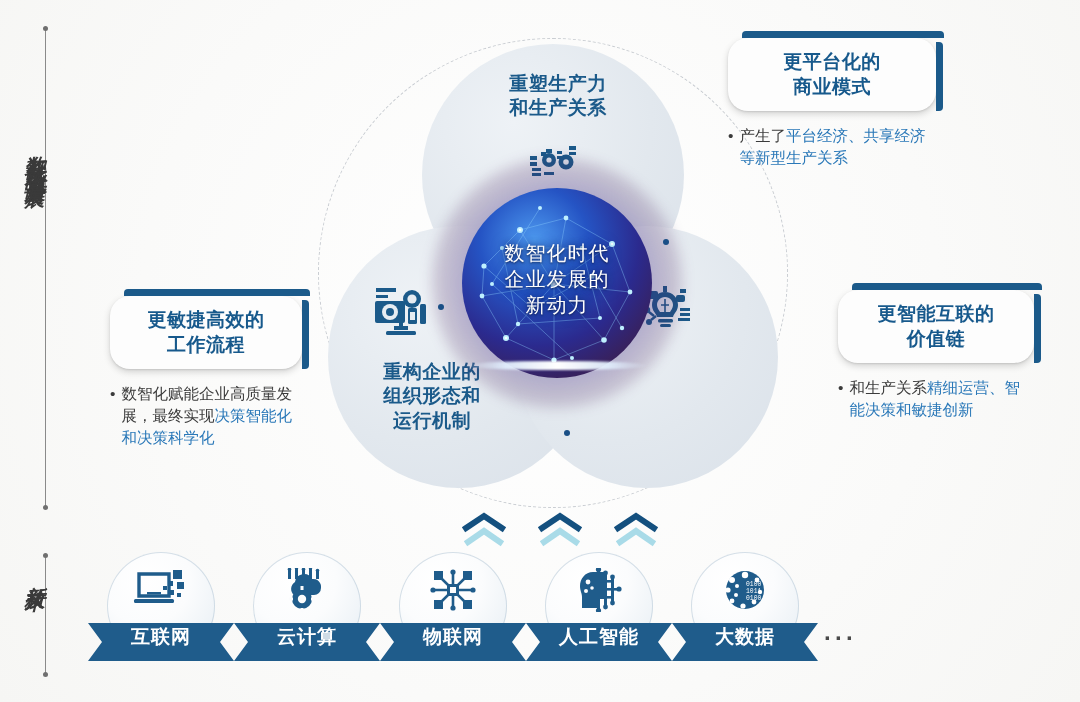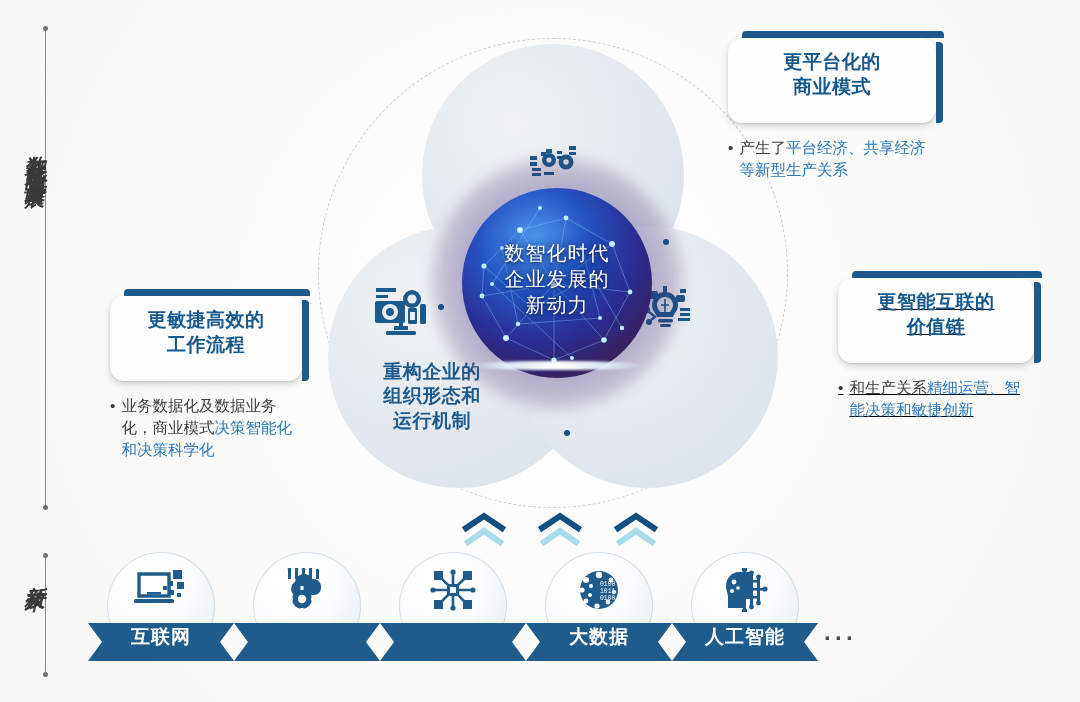--- a/index.html
+++ b/index.html
@@ -171,23 +171,23 @@
     background: #1a4f86;
     z-index: 9;
   }
 
   
   .callout { position: absolute; }
 
   .callout-box {
     position: relative;
     background: #fdfdfd;
-    border-radius: 14px;
+    border-radius: 20px;
     box-shadow: 0 3px 7px rgba(0,0,0,0.16), 0 1px 2px rgba(0,0,0,0.10);
-    padding: 12px 14px 24px 14px;
+    padding: 12px 14px 12px 14px;
   }
   
   .callout-box::before {
     content: "";
     position: absolute;
     left: 14px; top: -7px;
     height: 7px;
     width: calc(100% - 6px);
     background: #1b5a8a;
     border-radius: 4px 4px 0 0;
@@ -222,21 +222,21 @@
     font-size: 15.5px;
     line-height: 1.42;
     color: #3b3b3b;
   }
   .callout-bullet { color: #3b3b3b; flex: 0 0 auto; line-height: 1.42; }
   .callout-text { flex: 1 1 auto; }
   .hl { color: #2a78b8; }
 
   #callout-platform { left: 728px; top: 38px;  width: 208px; }
   #callout-workflow { left: 110px; top: 296px; width: 192px; }
-  #callout-value    { left: 838px; top: 278px; width: 196px; text-decoration: underline; }
+  #callout-value    { left: 838px; top: 290px; width: 196px; }
 
   
   .chevrons {
     position: absolute;
     left: 460px; top: 512px;
     width: 200px; height: 40px;
     display: flex;
     justify-content: space-between;
   }
 
@@ -377,20 +377,22 @@
           <path d="M13 26 l5 4" stroke="#1b5a8a" stroke-width="2.4"></path>
           <path d="M15 34 l5 -4" stroke="#1b5a8a" stroke-width="2.4"></path>
           <path d="M38 14 l7 -2" stroke="#1b5a8a" stroke-width="2.4"></path>
           <rect x="44" y="3" width="6" height="4"></rect>
         </g>
         <path d="M29 11 c-5 0 -8 4 -8 8 0 3 2 5 3 7 l10 0 c1 -2 3 -4 3 -7 0 -4 -3 -8 -8 -8 z" fill="#e6ecf2"></path>
         <path d="M29 13 l0 13 M25 19 l8 0" stroke="#1b5a8a" stroke-width="1.6" fill="none"></path>
       </svg>
     </div>
 
+    <div class="venn-label" id="label-top">重塑生产力
+和生产关系</div>
     <div class="venn-label" id="label-left">重构企业的
 组织形态和
 运行机制</div>
   </div>
 
   <div class="orbit-dot" style="left:438px; top:304px;"></div>
   <div class="orbit-dot" style="left:663px; top:239px;"></div>
   <div class="orbit-dot" style="left:564px; top:430px;"></div>
 
   <div class="sphere">
@@ -454,21 +456,21 @@
     </div>
   </div>
 
   <div class="callout" id="callout-workflow">
     <div class="callout-box">
       <div class="callout-title">更敏捷高效的
 工作流程</div>
     </div>
     <div class="callout-body">
       <span class="callout-bullet">•</span>
-      <span class="callout-text"><span>业务数据化及数据业务化，商业模式</span><span class="hl">决策智能化和决策科学化</span></span>
+      <span class="callout-text"><span>数智化赋能企业高质量发展，最终实现</span><span class="hl">决策智能化和决策科学化</span></span>
     </div>
   </div>
 
   <div class="callout" id="callout-value">
     <div class="callout-box">
       <div class="callout-title">更智能互联的
 价值链</div>
     </div>
     <div class="callout-body">
       <span class="callout-bullet">•</span>
@@ -539,20 +541,21 @@
             <rect x="19.5" y="18" width="3" height="4"></rect>
               <rect x="19.5" y="40" width="3" height="4"></rect>
             <rect x="8" y="29.5" width="4" height="3"></rect>
               <rect x="30" y="29.5" width="4" height="3"></rect>
           </g>
         </svg>
       </div>
       <svg class="ribbon" viewBox="0 0 146 38" preserveAspectRatio="none">
         <path d="M0 0 L146 0 L132 19 L146 38 L0 38 L14 19 Z" fill="#1f5c8b"></path>
       </svg>
+      <div class="ribbon-label">云计算</div>
     </div>
 
     <div class="tech-item">
       <div class="tech-bubble"></div>
       <div class="tech-icon">
         <svg width="48" height="44" viewBox="0 0 48 44">
           <g stroke="#1f5c8b" stroke-width="2.6" fill="none">
             <path d="M10 8 L24 22 L38 8"></path>
             <path d="M10 36 L24 22 L38 36"></path>
             <path d="M6 22 L42 22"></path>
@@ -568,48 +571,21 @@
               <circle cx="24" cy="40" r="2.6"></circle>
             <circle cx="4" cy="22" r="2.6"></circle>
               <circle cx="44" cy="22" r="2.6"></circle>
           </g>
           <rect x="21" y="19" width="6" height="6" fill="#fbfcfd"></rect>
         </svg>
       </div>
       <svg class="ribbon" viewBox="0 0 146 38" preserveAspectRatio="none">
         <path d="M0 0 L146 0 L132 19 L146 38 L0 38 L14 19 Z" fill="#1f5c8b"></path>
       </svg>
-    </div>
-
-    <div class="tech-item">
-      <div class="tech-bubble"></div>
-      <div class="tech-icon">
-        <svg width="48" height="44" viewBox="0 0 48 44">
-          <circle cx="24" cy="22" r="19" fill="#1f5c8b"></circle>
-          <g fill="#ffffff">
-            <circle cx="24" cy="7" r="3.2"></circle>
-              <circle cx="36" cy="12" r="2.4"></circle>
-            <circle cx="39" cy="24" r="2.2"></circle>
-              <circle cx="33" cy="34" r="2.4"></circle>
-            <circle cx="22" cy="38" r="2.6"></circle>
-              <circle cx="11" cy="33" r="2.4"></circle>
-            <circle cx="7" cy="22" r="2.6"></circle>
-              <circle cx="11" cy="12" r="3"></circle>
-            <circle cx="16" cy="18" r="2"></circle>
-              <circle cx="15" cy="27" r="2"></circle>
-          </g>
-          <text x="25" y="18" fill="#ffffff" font-size="6.4" font-family="'Liberation Mono','DejaVu Sans Mono',monospace">0100</text>
-          <text x="25" y="25" fill="#ffffff" font-size="6.4" font-family="'Liberation Mono','DejaVu Sans Mono',monospace">1011</text>
-          <text x="25" y="32" fill="#ffffff" font-size="6.4" font-family="'Liberation Mono','DejaVu Sans Mono',monospace">0100</text>
-        </svg>
-      </div>
-      <svg class="ribbon" viewBox="0 0 146 38" preserveAspectRatio="none">
-        <path d="M0 0 L146 0 L132 19 L146 38 L0 38 L14 19 Z" fill="#1f5c8b"></path>
-      </svg>
-      <div class="ribbon-label">大数据</div>
+      <div class="ribbon-label">物联网</div>
     </div>
 
     <div class="tech-item">
       <div class="tech-bubble"></div>
       <div class="tech-icon">
         <svg width="52" height="44" viewBox="0 0 52 44">
           <g fill="#1f5c8b">
             <path d="M20 4 c-8 0 -13 7 -13 14 0 5 2 7 2 11 l0 11 l16 0 l0 -9 l6 0 l0 -27 z"></path>
             <rect x="24" y="2" width="3" height="40"></rect>
             <rect x="31" y="6" width="3" height="32"></rect>
@@ -631,16 +607,44 @@
             <circle cx="19" cy="20" r="1.8"></circle>
           </g>
         </svg>
       </div>
       <svg class="ribbon" viewBox="0 0 146 38" preserveAspectRatio="none">
         <path d="M0 0 L146 0 L132 19 L146 38 L0 38 L14 19 Z" fill="#1f5c8b"></path>
       </svg>
       <div class="ribbon-label">人工智能</div>
     </div>
 
+    <div class="tech-item">
+      <div class="tech-bubble"></div>
+      <div class="tech-icon">
+        <svg width="48" height="44" viewBox="0 0 48 44">
+          <circle cx="24" cy="22" r="19" fill="#1f5c8b"></circle>
+          <g fill="#ffffff">
+            <circle cx="24" cy="7" r="3.2"></circle>
+              <circle cx="36" cy="12" r="2.4"></circle>
+            <circle cx="39" cy="24" r="2.2"></circle>
+              <circle cx="33" cy="34" r="2.4"></circle>
+            <circle cx="22" cy="38" r="2.6"></circle>
+              <circle cx="11" cy="33" r="2.4"></circle>
+            <circle cx="7" cy="22" r="2.6"></circle>
+              <circle cx="11" cy="12" r="3"></circle>
+            <circle cx="16" cy="18" r="2"></circle>
+              <circle cx="15" cy="27" r="2"></circle>
+          </g>
+          <text x="25" y="18" fill="#ffffff" font-size="6.4" font-family="'Liberation Mono','DejaVu Sans Mono',monospace">0100</text>
+          <text x="25" y="25" fill="#ffffff" font-size="6.4" font-family="'Liberation Mono','DejaVu Sans Mono',monospace">1011</text>
+          <text x="25" y="32" fill="#ffffff" font-size="6.4" font-family="'Liberation Mono','DejaVu Sans Mono',monospace">0100</text>
+        </svg>
+      </div>
+      <svg class="ribbon" viewBox="0 0 146 38" preserveAspectRatio="none">
+        <path d="M0 0 L146 0 L132 19 L146 38 L0 38 L14 19 Z" fill="#1f5c8b"></path>
+      </svg>
+      <div class="ribbon-label">大数据</div>
+    </div>
+
     <div class="tech-ellipsis">···</div>
   </div>
 
 </div>
 
 </body></html>

